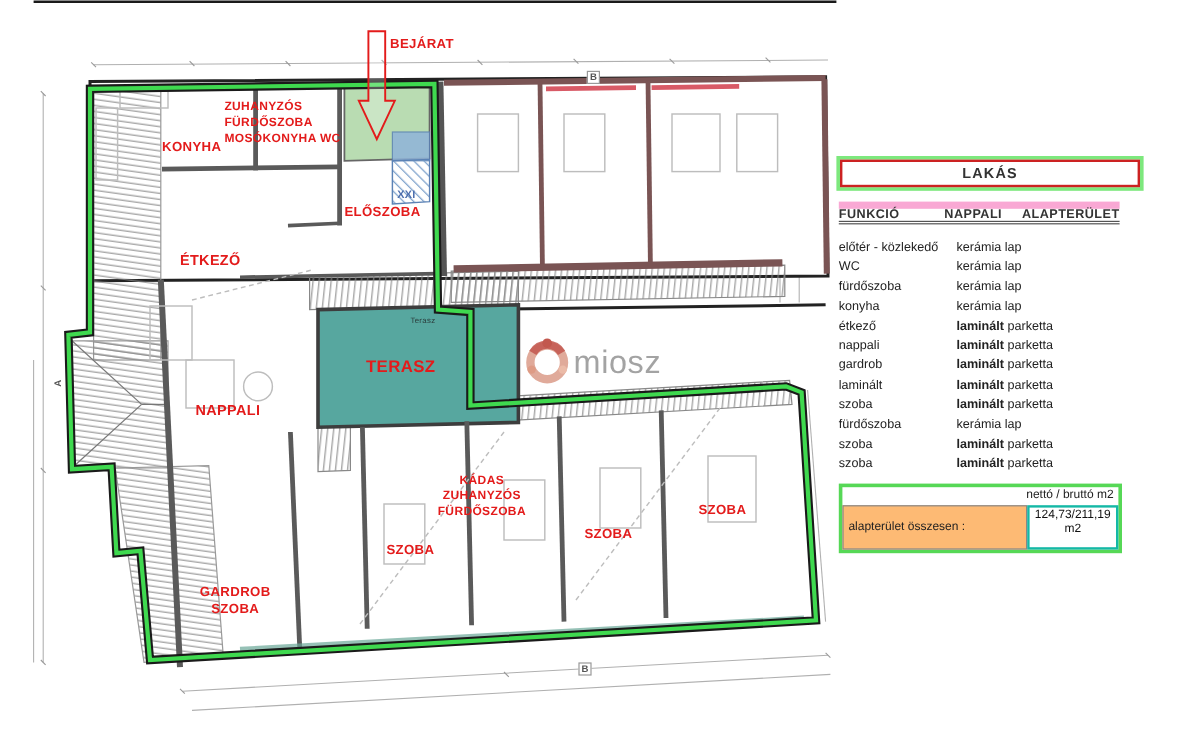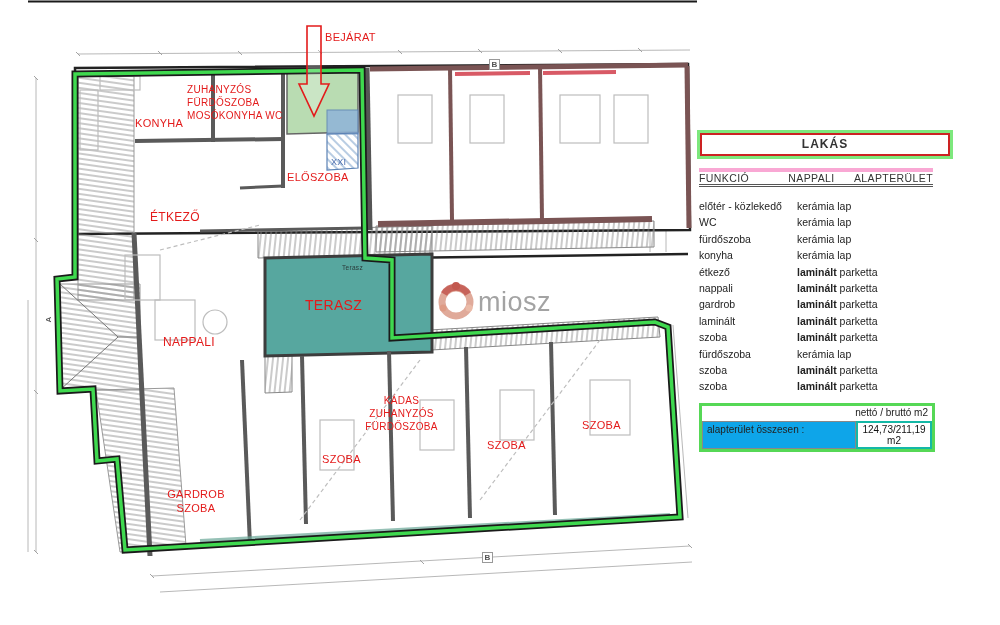--- a/index.html
+++ b/index.html
@@ -1,48 +1,48 @@
 <!DOCTYPE html>
 <html><head>
 <meta charset="utf-8">
 <style>
   * { margin:0; padding:0; box-sizing:border-box; }
   body { background:#dcdcdc; font-family:"Liberation Sans", sans-serif; }
   .canvas { position:relative; width:1000px; height:625px; background:#fff; overflow:hidden; }
   svg.plan { position:absolute; left:0; top:0; width:1000px; height:625px; }
 
-  .plan-label { position:absolute; color:#e31b1b; font-weight:normal; white-space:pre-line;
+  .plan-label { position:absolute; color:#e31b1b; font-weight:bold; white-space:pre-line;
                 line-height:1.28; letter-spacing:.3px; }
   .marker { position:absolute; color:#555; font-size:8px; font-weight:bold;
             border:1px solid #999; background:#fff; width:11px; height:11px;
             text-align:center; line-height:10px; }
   .wm-text { position:absolute; color:#9a9a9a; font-size:27px; font-weight:500;
              letter-spacing:.5px; opacity:.9; }
 
   
   .panel { position:absolute; left:697px; top:0; width:243px; height:625px; color:#222; }
   .lakas-wrap { position:absolute; left:0; top:130px; width:256px; height:29px;
                 padding:3px; }
   .lakas-inner { width:100%; height:100%; background:#fff; border:2px solid #cc2222;
                  text-align:center; font-weight:bold; font-size:12px; color:#333;
                  line-height:19px; letter-spacing:1px; }
   .thead { position:absolute; left:2px; top:168px; width:234px; height:19px;
-           border-top:4px solid #f9a8d4; border-bottom:3px double #555;
-           font-size:10.5px; font-weight:normal; color:#333; letter-spacing:.4px;
+           border-top:6px solid #f9a8d4; border-bottom:3px double #555;
+           font-size:10.5px; font-weight:bold; color:#333; letter-spacing:.4px;
            display:flex; align-items:center; }
   .thead .h1 { width:98px; } .thead .h2 { width:72px; } .thead .h3 { flex:1; text-align:center; }
   .tbody { position:absolute; left:2px; top:198px; width:234px; font-size:10.5px; }
   .trow { display:flex; height:16.4px; line-height:16.4px; }
   .trow .c1 { width:98px; }
   .trow .c2 { flex:1; }
   .summary { position:absolute; left:2px; top:403px; width:236px; border:3px solid #56d856;
              background:#fff; font-size:10px; }
   .sum-top { text-align:right; padding:1px 4px 0 0; height:15px; color:#222; }
   .sum-row { display:flex; align-items:stretch; }
-  .sum-label { flex:1; border:1px solid #888; padding:2px 4px; background:#0ea5e9; }
+  .sum-label { flex:1; border:1px solid #888; padding:12px 4px; background:#fdba74; }
   .sum-value { width:76px; border:2px solid #14b8a6; text-align:center; padding:1px 1px;
                color:#111; }
 </style>
 </head>
 <body>
 
 <div class="canvas">
 
   <svg class="plan" viewBox="0 0 1000 625">
     <defs>

